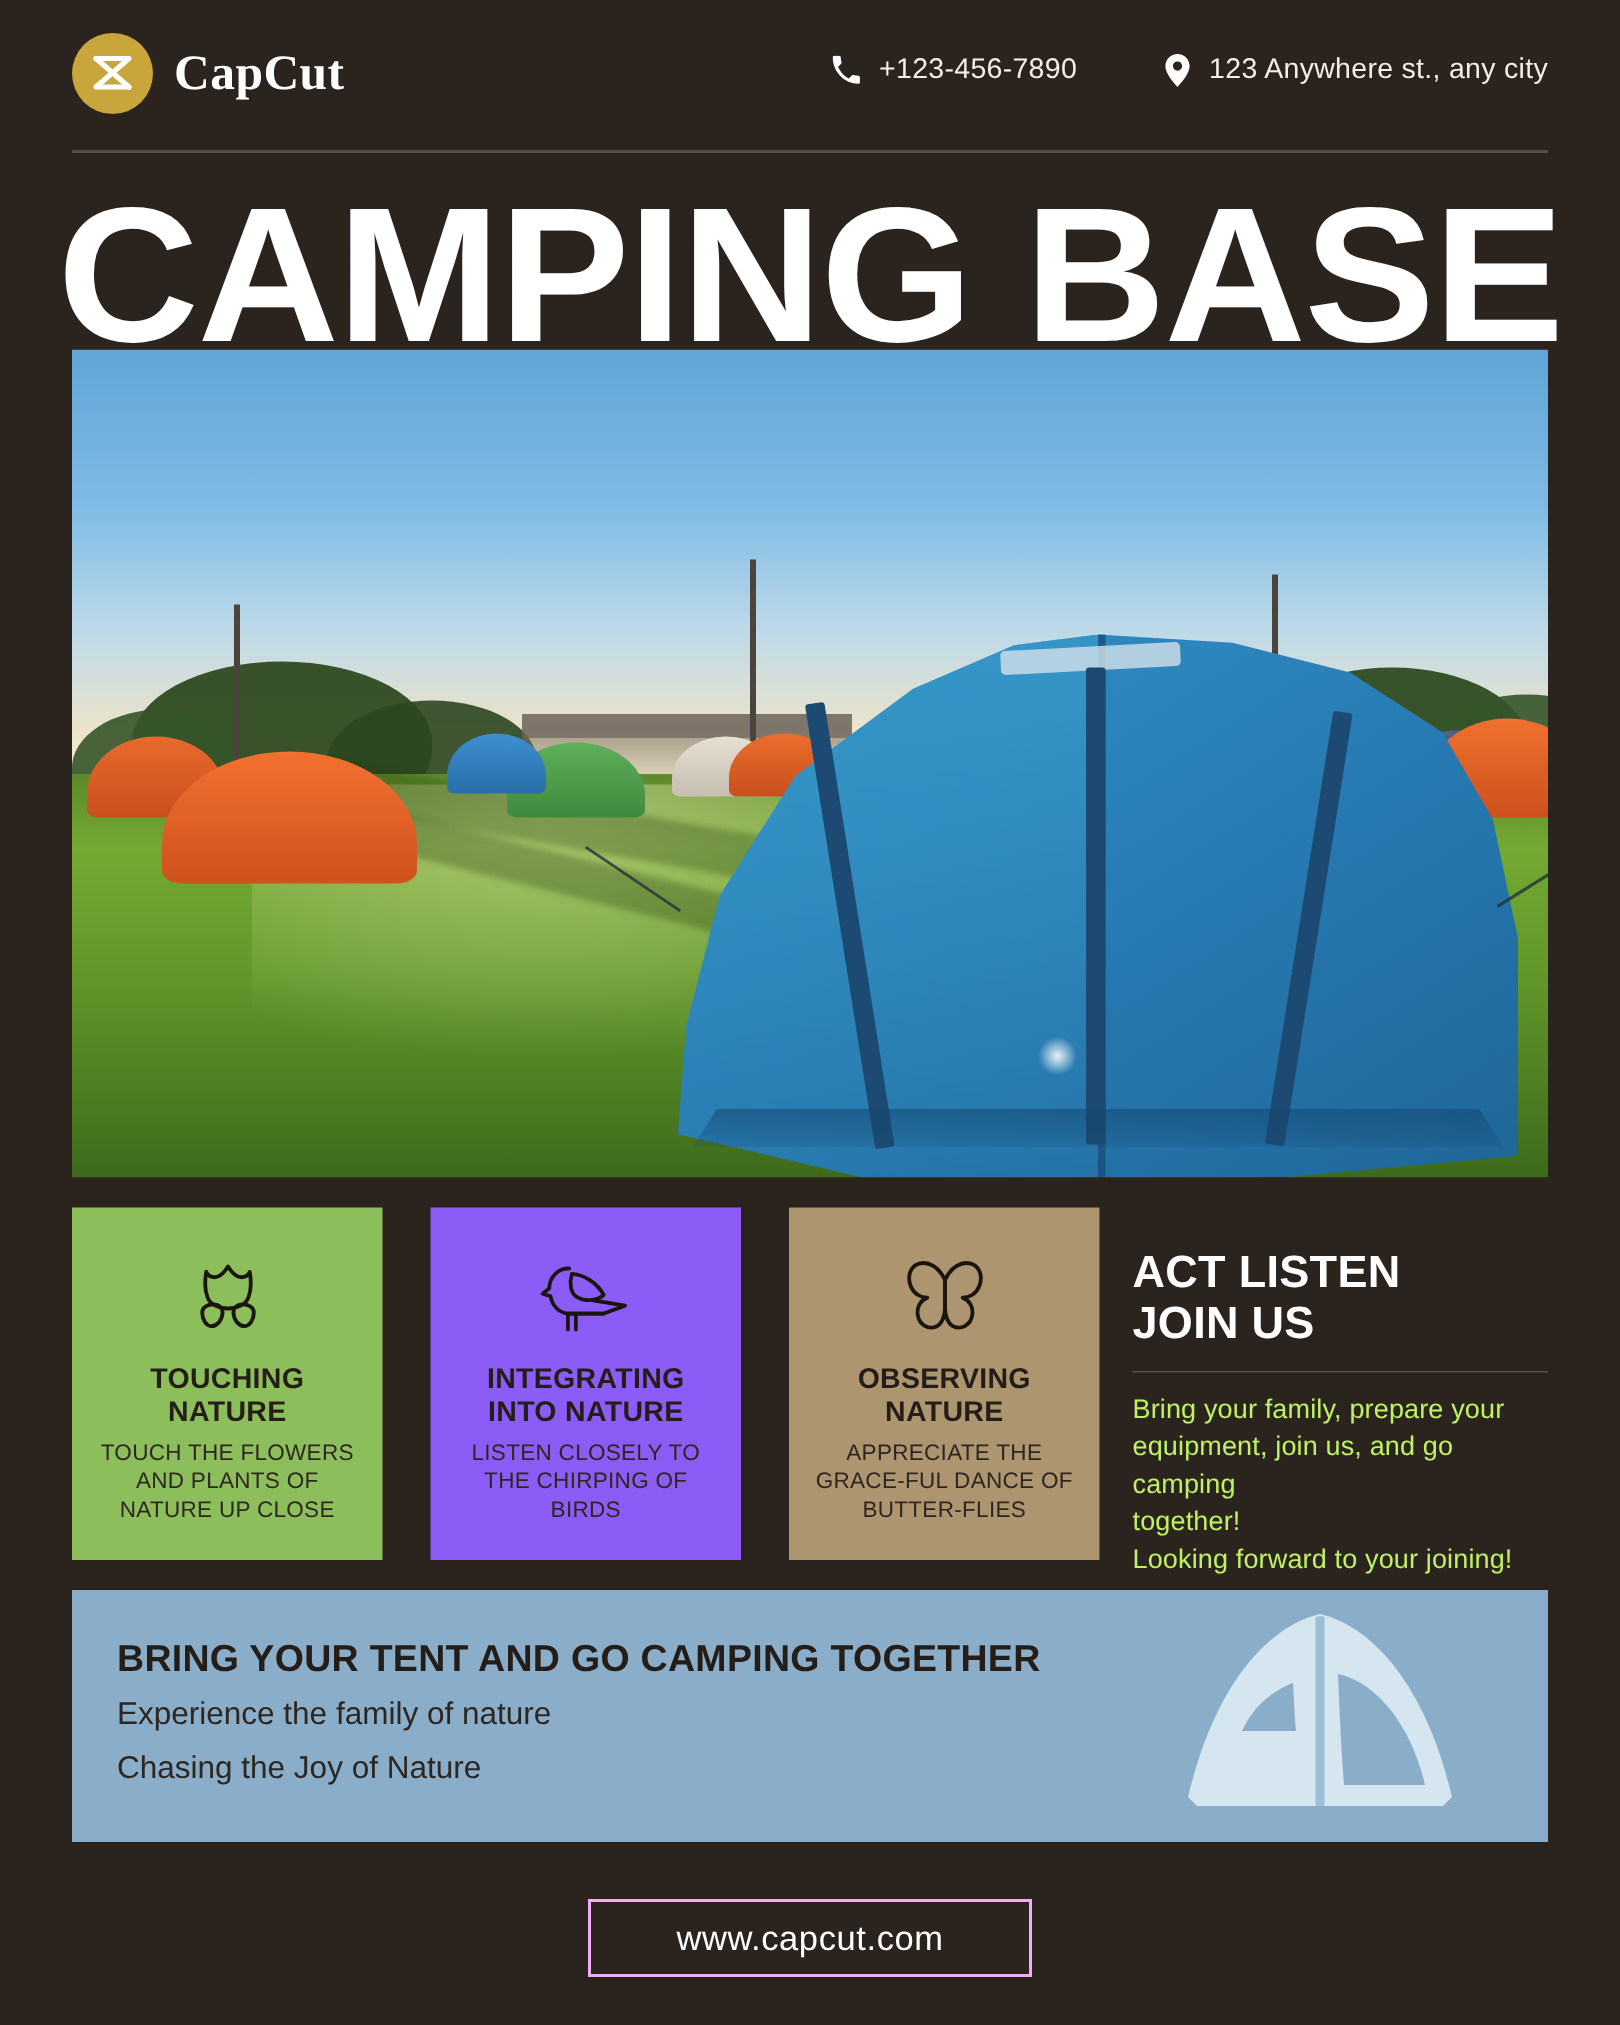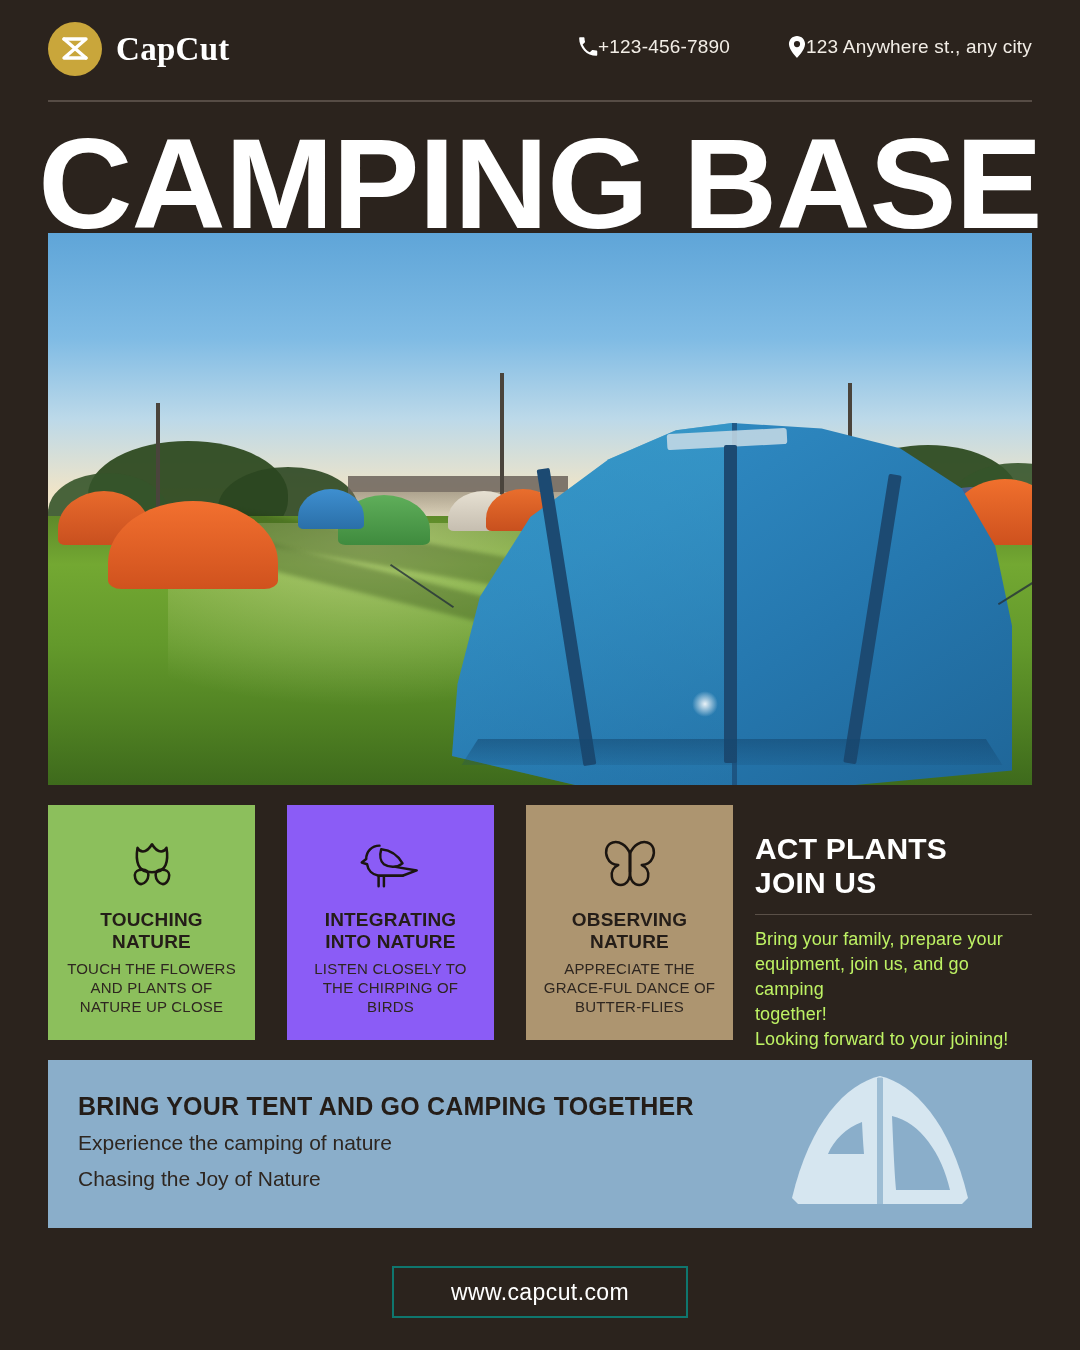--- a/index.html
+++ b/index.html
@@ -18,21 +18,21 @@
   .logo-circle{
     width:54px;height:54px;border-radius:50%;
     background:#C9A63B;
     display:flex;align-items:center;justify-content:center;
   }
   .brand-name{
     color:#FFFFFF;font-family:"Liberation Serif",serif;
     font-size:33px;font-weight:bold;letter-spacing:0.3px;
   }
   .contact-wrap{position:absolute;right:48px;top:36px;display:flex;align-items:center;gap:58px;}
-  .contact{display:flex;align-items:center;}
+  .contact{display:flex;align-items:center;gap:12px;}
   .contact-text{color:#F2EDE6;font-size:19px;letter-spacing:0.2px;}
   .divider-top{
     position:absolute;left:48px;top:100px;width:984px;height:2px;background:#564C45;
   }
 
   
   .title{
     position:absolute;left:0;top:128px;width:1080px;
     text-align:center;
     color:#FFFFFF;
@@ -170,21 +170,21 @@
   }
   .banner-line{
     color:#2E2620;font-size:21px;line-height:29px;margin-top:7px;
     font-family:"Liberation Sans Narrow","Liberation Sans",sans-serif;
   }
   .banner-tent{position:absolute;right:36px;top:10px;}
 
   
   .footer{
     position:absolute;left:392px;top:1266px;width:296px;height:52px;
-    border:2px solid #0f766e;box-sizing:border-box;
+    border:2px solid #f0abfc;box-sizing:border-box;
     display:flex;align-items:center;justify-content:center;z-index:3;
   }
   .footer-text{color:#FFFFFF;font-size:23px;letter-spacing:0.4px;}
 </style>
 </head>
 <body>
 
 <div class="poster">
 
   <div class="header">
@@ -305,33 +305,33 @@
           <path d="M34 18 L34 38" fill="none" stroke="#1B1510" stroke-width="2.6" stroke-linecap="round"></path>
         </svg>
       </div>
       <div class="c-title">OBSERVING</div>
       <div class="c-title">NATURE</div>
       <div class="c-desc">APPRECIATE THE GRACE-FUL DANCE OF BUTTER-FLIES</div>
     </div>
   </div>
 
   <div class="cta">
-    <div class="cta-title">ACT PLANTS</div>
+    <div class="cta-title">ACT LISTEN</div>
     <div class="cta-title">JOIN US</div>
     <div class="cta-rule"></div>
     <div class="cta-body">Bring your family, prepare your</div>
     <div class="cta-body">equipment, join us, and go camping</div>
     <div class="cta-body">together!</div>
     <div class="cta-body">Looking forward to your joining!</div>
   </div>
 
   <div class="banner">
     <div class="banner-text">
       <div class="banner-title">BRING YOUR TENT AND GO CAMPING TOGETHER</div>
-      <div class="banner-line">Experience the camping of nature</div>
+      <div class="banner-line">Experience the family of nature</div>
       <div class="banner-line">Chasing the Joy of Nature</div>
     </div>
     <div class="banner-tent">
       <svg width="232" height="150" viewBox="0 0 232 150">
         <path d="M116 6 C150 14 186 52 204 128 L198 134 L34 134 L28 128 C46 52 82 14 116 6 Z" fill="#D6E6F0"></path>
         <path d="M113 8 L113 134 L119 134 L119 8 C117.6 7.4 114.4 7.4 113 8 Z" fill="#9DBDD4"></path>
         <path d="M128 46 C156 52 178 84 186 120 L132 120 C130 96 129 68 128 46 Z" fill="#8AAECA"></path>
         <path d="M98 52 C82 58 70 70 64 84 L100 84 C99 72 98.5 62 98 52 Z" fill="#8AAECA"></path>
       </svg>
     </div>

